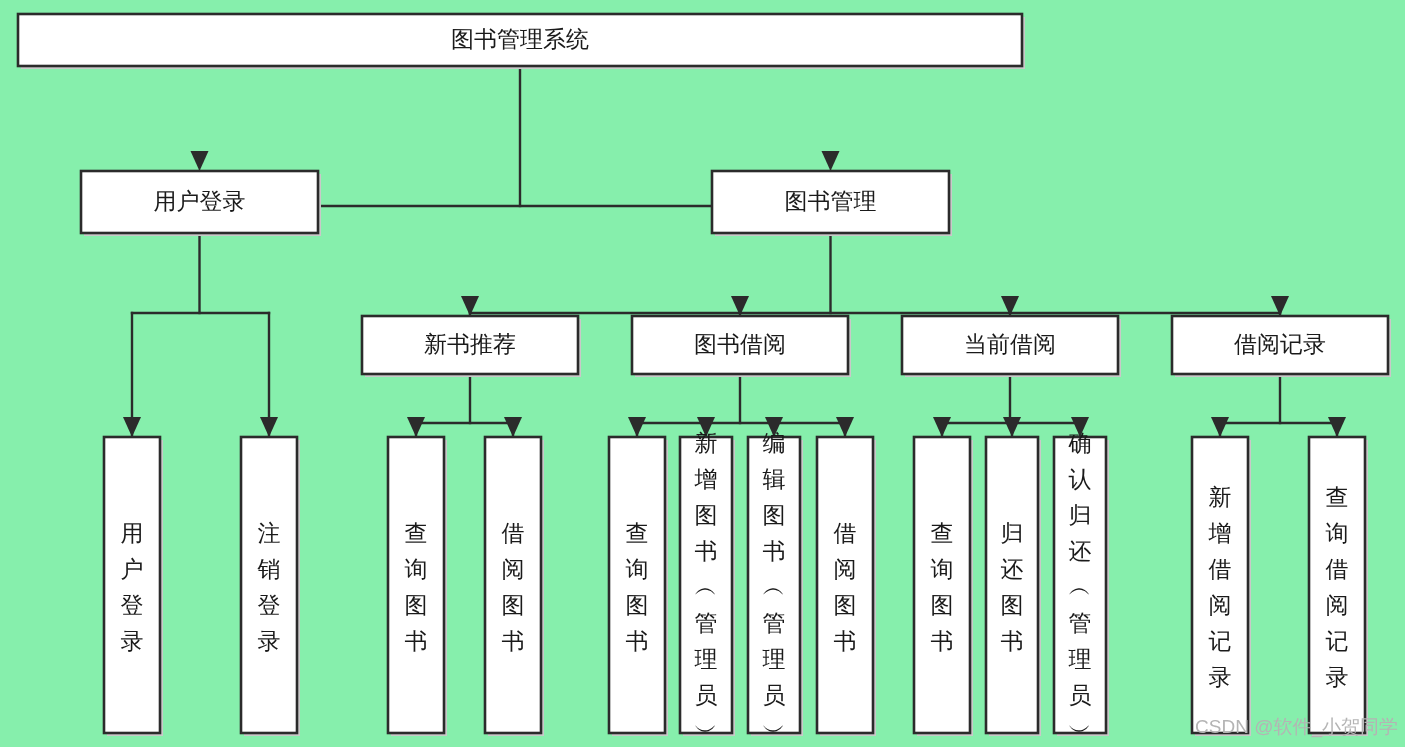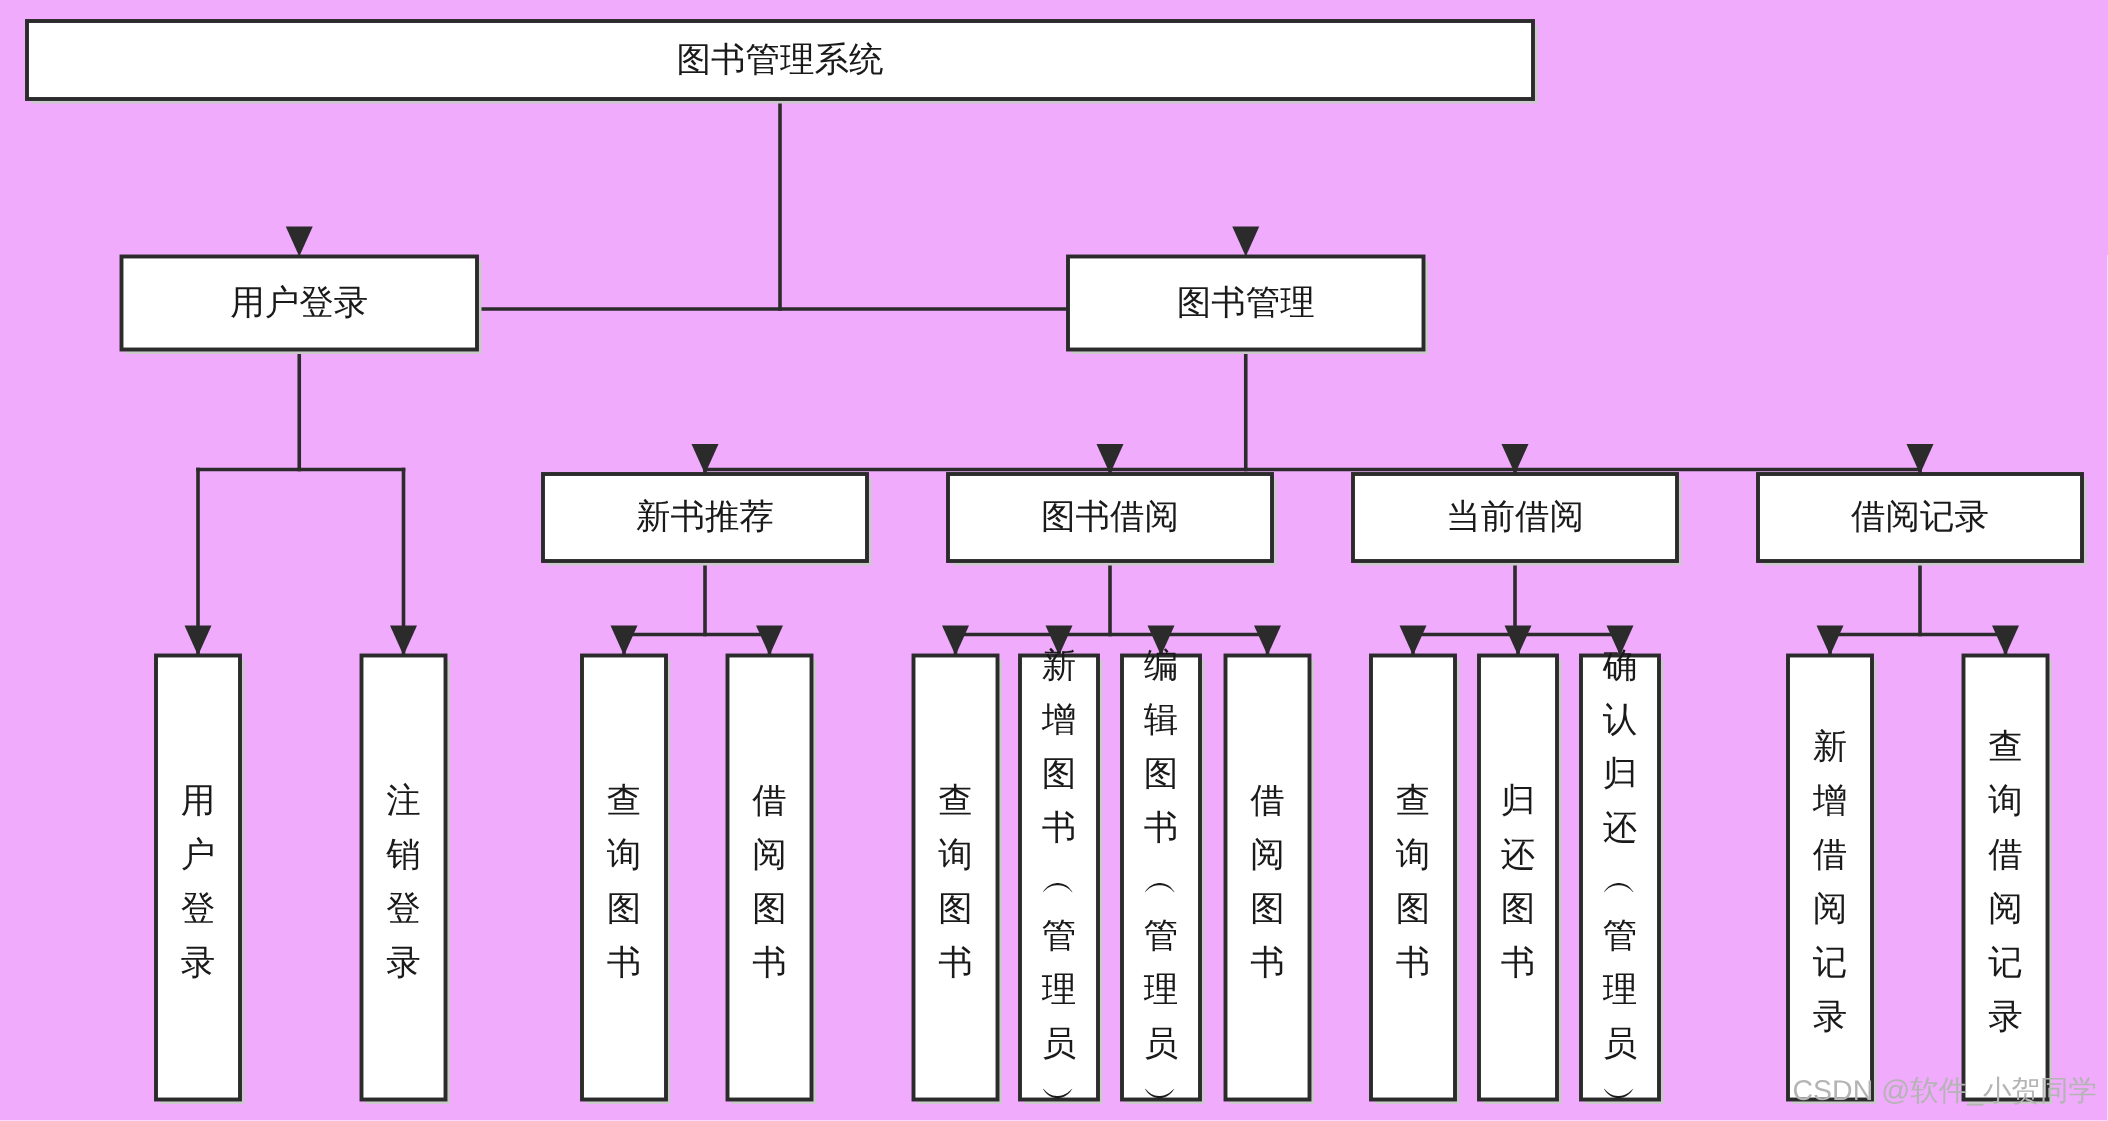--- a/index.html
+++ b/index.html
@@ -8,21 +8,21 @@
     padding: 0;
     background: #ffffff;
   }
   body {
     font-family: "Liberation Sans", "DejaVu Sans", sans-serif;
   }
   #diagram-root {
     position: relative;
     width: 1405px;
     height: 747px;
-    background: #f0abfc;
+    background: #86efac;
     overflow: hidden;
   }
   svg#flowchart {
     position: absolute;
     top: 0;
     left: 0;
     width: 1405px;
     height: 747px;
     display: block;
   }

